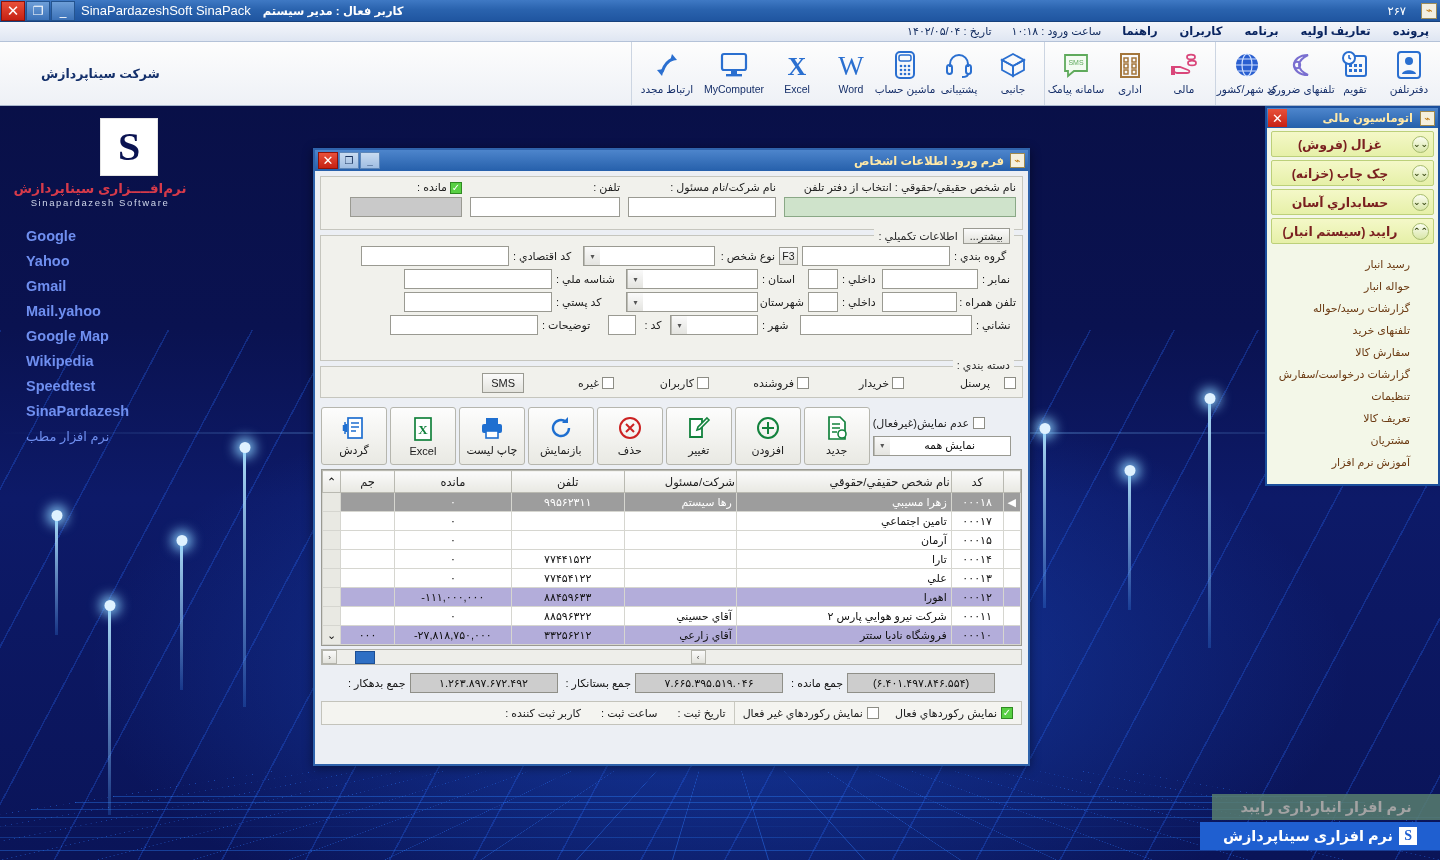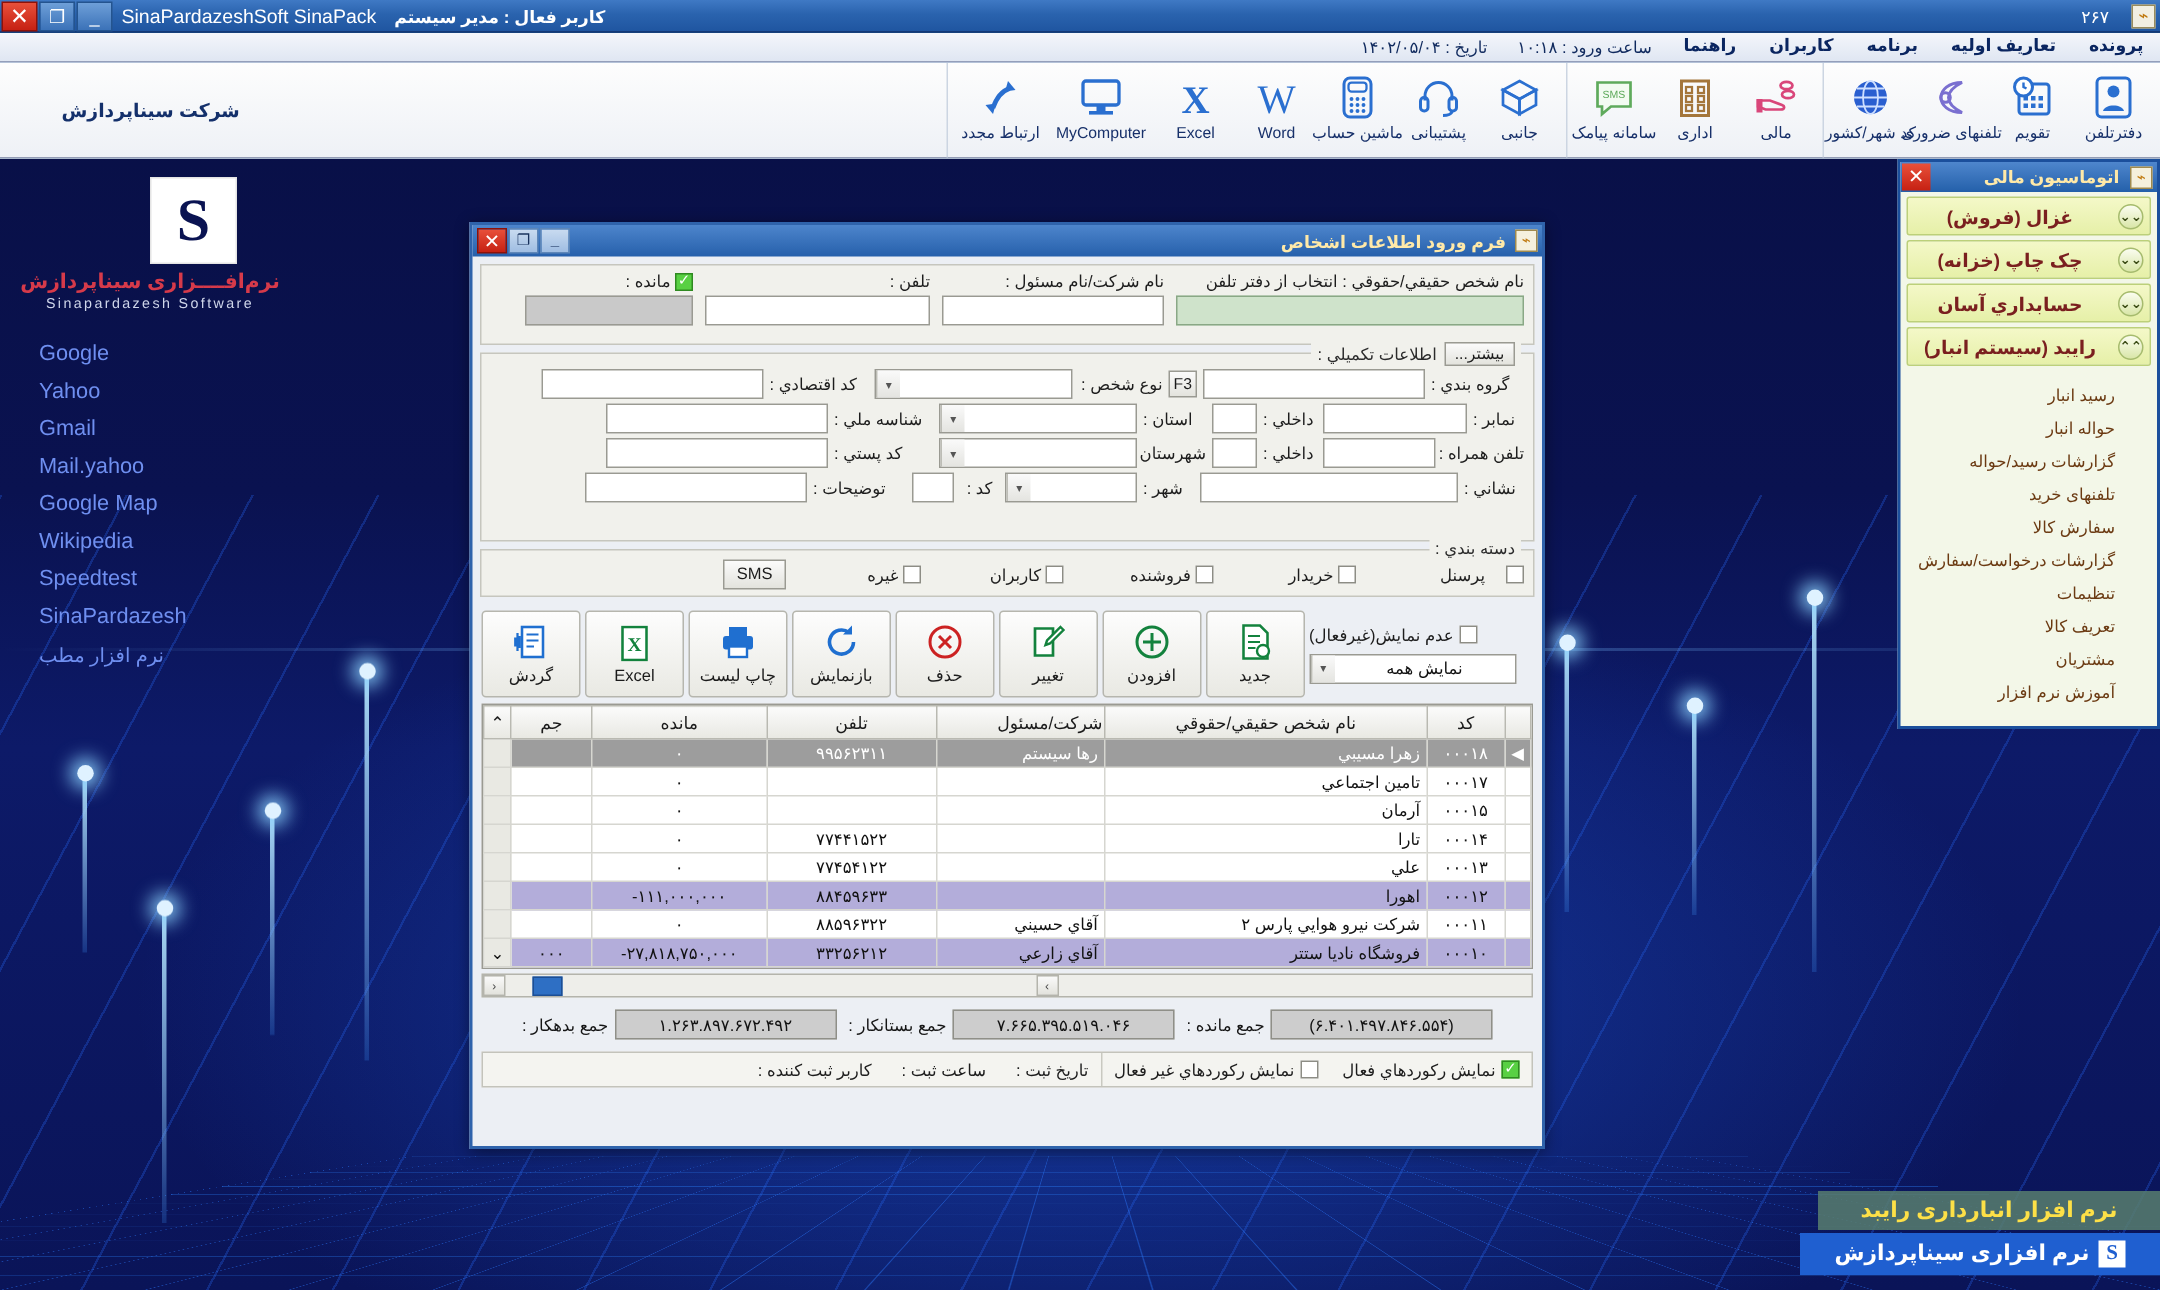--- a/index.html
+++ b/index.html
@@ -100,21 +100,21 @@
   
   #leftpanel { position:absolute; left:0; top:106px; width:200px; height:400px; }
   #logo-box {
     width:58px; height:58px; margin:12px auto 4px 0; margin-right:42px;
     background:#fff; border:1px solid #e4e4e4; display:flex; align-items:center; justify-content:center;
   }
   #logo-s { font-family:"Liberation Serif",serif; font-size:40px; font-weight:bold; color:#0a1352; line-height:1;}
   #logo-fa { text-align:center; color:#d63a4a; font-size:13.5px; font-weight:bold; letter-spacing:1px; margin-top:3px;}
   #logo-en { text-align:center; color:#cfd6ea; font-size:9.5px; letter-spacing:1.6px; margin-top:1px;}
   #links { margin-top:16px; padding-right:20px; direction:ltr; text-align:left; padding-left:26px;}
-  .link { color:#6f8ff0; font-size:14.5px; font-weight:normal; line-height:25px; cursor:pointer; }
+  .link { color:#6f8ff0; font-size:14.5px; font-weight:bold; line-height:25px; cursor:pointer; }
   .link.fa { direction:rtl; text-align:left; font-size:13px; font-weight:normal;}
 
   
   #autopanel {
     position:absolute; right:0; top:106px; width:175px; height:380px;
     background:#f3f7e8; border:2px solid #1b4f9c;
   }
   #autopanel-title {
     height:20px; background:linear-gradient(180deg,#4e86cd,#2460aa);
     display:flex; align-items:center; color:#ffe9a8; font-size:11.5px; font-weight:bold;
@@ -133,21 +133,21 @@
     width:17px; height:17px; border-radius:50%; margin:0 4px;
     background:linear-gradient(180deg,#fbfdf0,#d9e6a8); border:1px solid #a6bb6e;
     display:flex; align-items:center; justify-content:center; font-size:9px; color:#3b4b16;
   }
   .ap-sub { padding:6px 0 0 0; }
   .ap-sub-item { font-size:11px; color:#6b3a12; line-height:22px; padding-right:28px; cursor:pointer; }
 
   
   #banner1 {
     position:absolute; right:0; bottom:40px; width:228px; height:26px;
-    background:rgba(88,126,110,.85); color:#fde047; font-size:14.5px; font-weight:bold;
+    background:rgba(88,126,110,.85); color:#a3a3a3; font-size:14.5px; font-weight:bold;
     display:flex; align-items:center; justify-content:center;
   }
   #banner2 {
     position:absolute; right:0; bottom:10px; width:240px; height:28px;
     background:#1f5fd0; color:#fff; font-size:14.5px; font-weight:bold;
     display:flex; align-items:center; justify-content:center; gap:6px;
   }
   #banner2 .bico { width:18px; height:18px; background:#fff; color:#1f5fd0; font-family:"Liberation Serif",serif; font-size:14px; font-weight:bold; display:flex; align-items:center; justify-content:center;}
 
   
@@ -203,21 +203,21 @@
   #grid-wrap { margin:0 6px; border:1px solid #9a9a92; background:#fff; }
   table.grid { width:100%; border-collapse:collapse; font-size:11px; }
   table.grid th {
     background:linear-gradient(180deg,#fbfbfb,#e8e8e2);
     border:1px solid #b9b9b1; height:22px; font-weight:normal; color:#1b1b1b; font-size:11.5px;
   }
   table.grid td { border:1px solid #d6d6d0; height:19px; padding:0 4px; color:#111; }
   tr.sel td { background:#9d9d9d; color:#fff; }
   tr.hl td { background:#b3adda; }
   .c-code { width:54px; text-align:center; }
-  .c-name { width:242px; }
+  .c-name { width:242px; text-align:right; }
   .c-resp { width:124px; text-align:right; }
   .c-tel  { width:122px; text-align:center; }
   .c-bal  { width:122px; text-align:center; }
   .c-sum  { width:58px; text-align:center; }
   .c-mark { width:13px; padding:0; }
 
   #hscroll { margin:3px 6px 0 6px; height:16px; background:#eeeeea; border:1px solid #b4b4ac; display:flex; align-items:center; flex-direction:row-reverse;}
   .hs-arrow { width:15px; height:14px; background:linear-gradient(180deg,#fafafa,#e2e2dc); border:1px solid #b4b4ac; font-size:8px; display:flex; align-items:center; justify-content:center; color:#444;}
   #hs-thumb { width:20px; height:13px; background:#2e6fc4; border:1px solid #1c4e94; margin-right:auto; margin-left:18px;}
 

